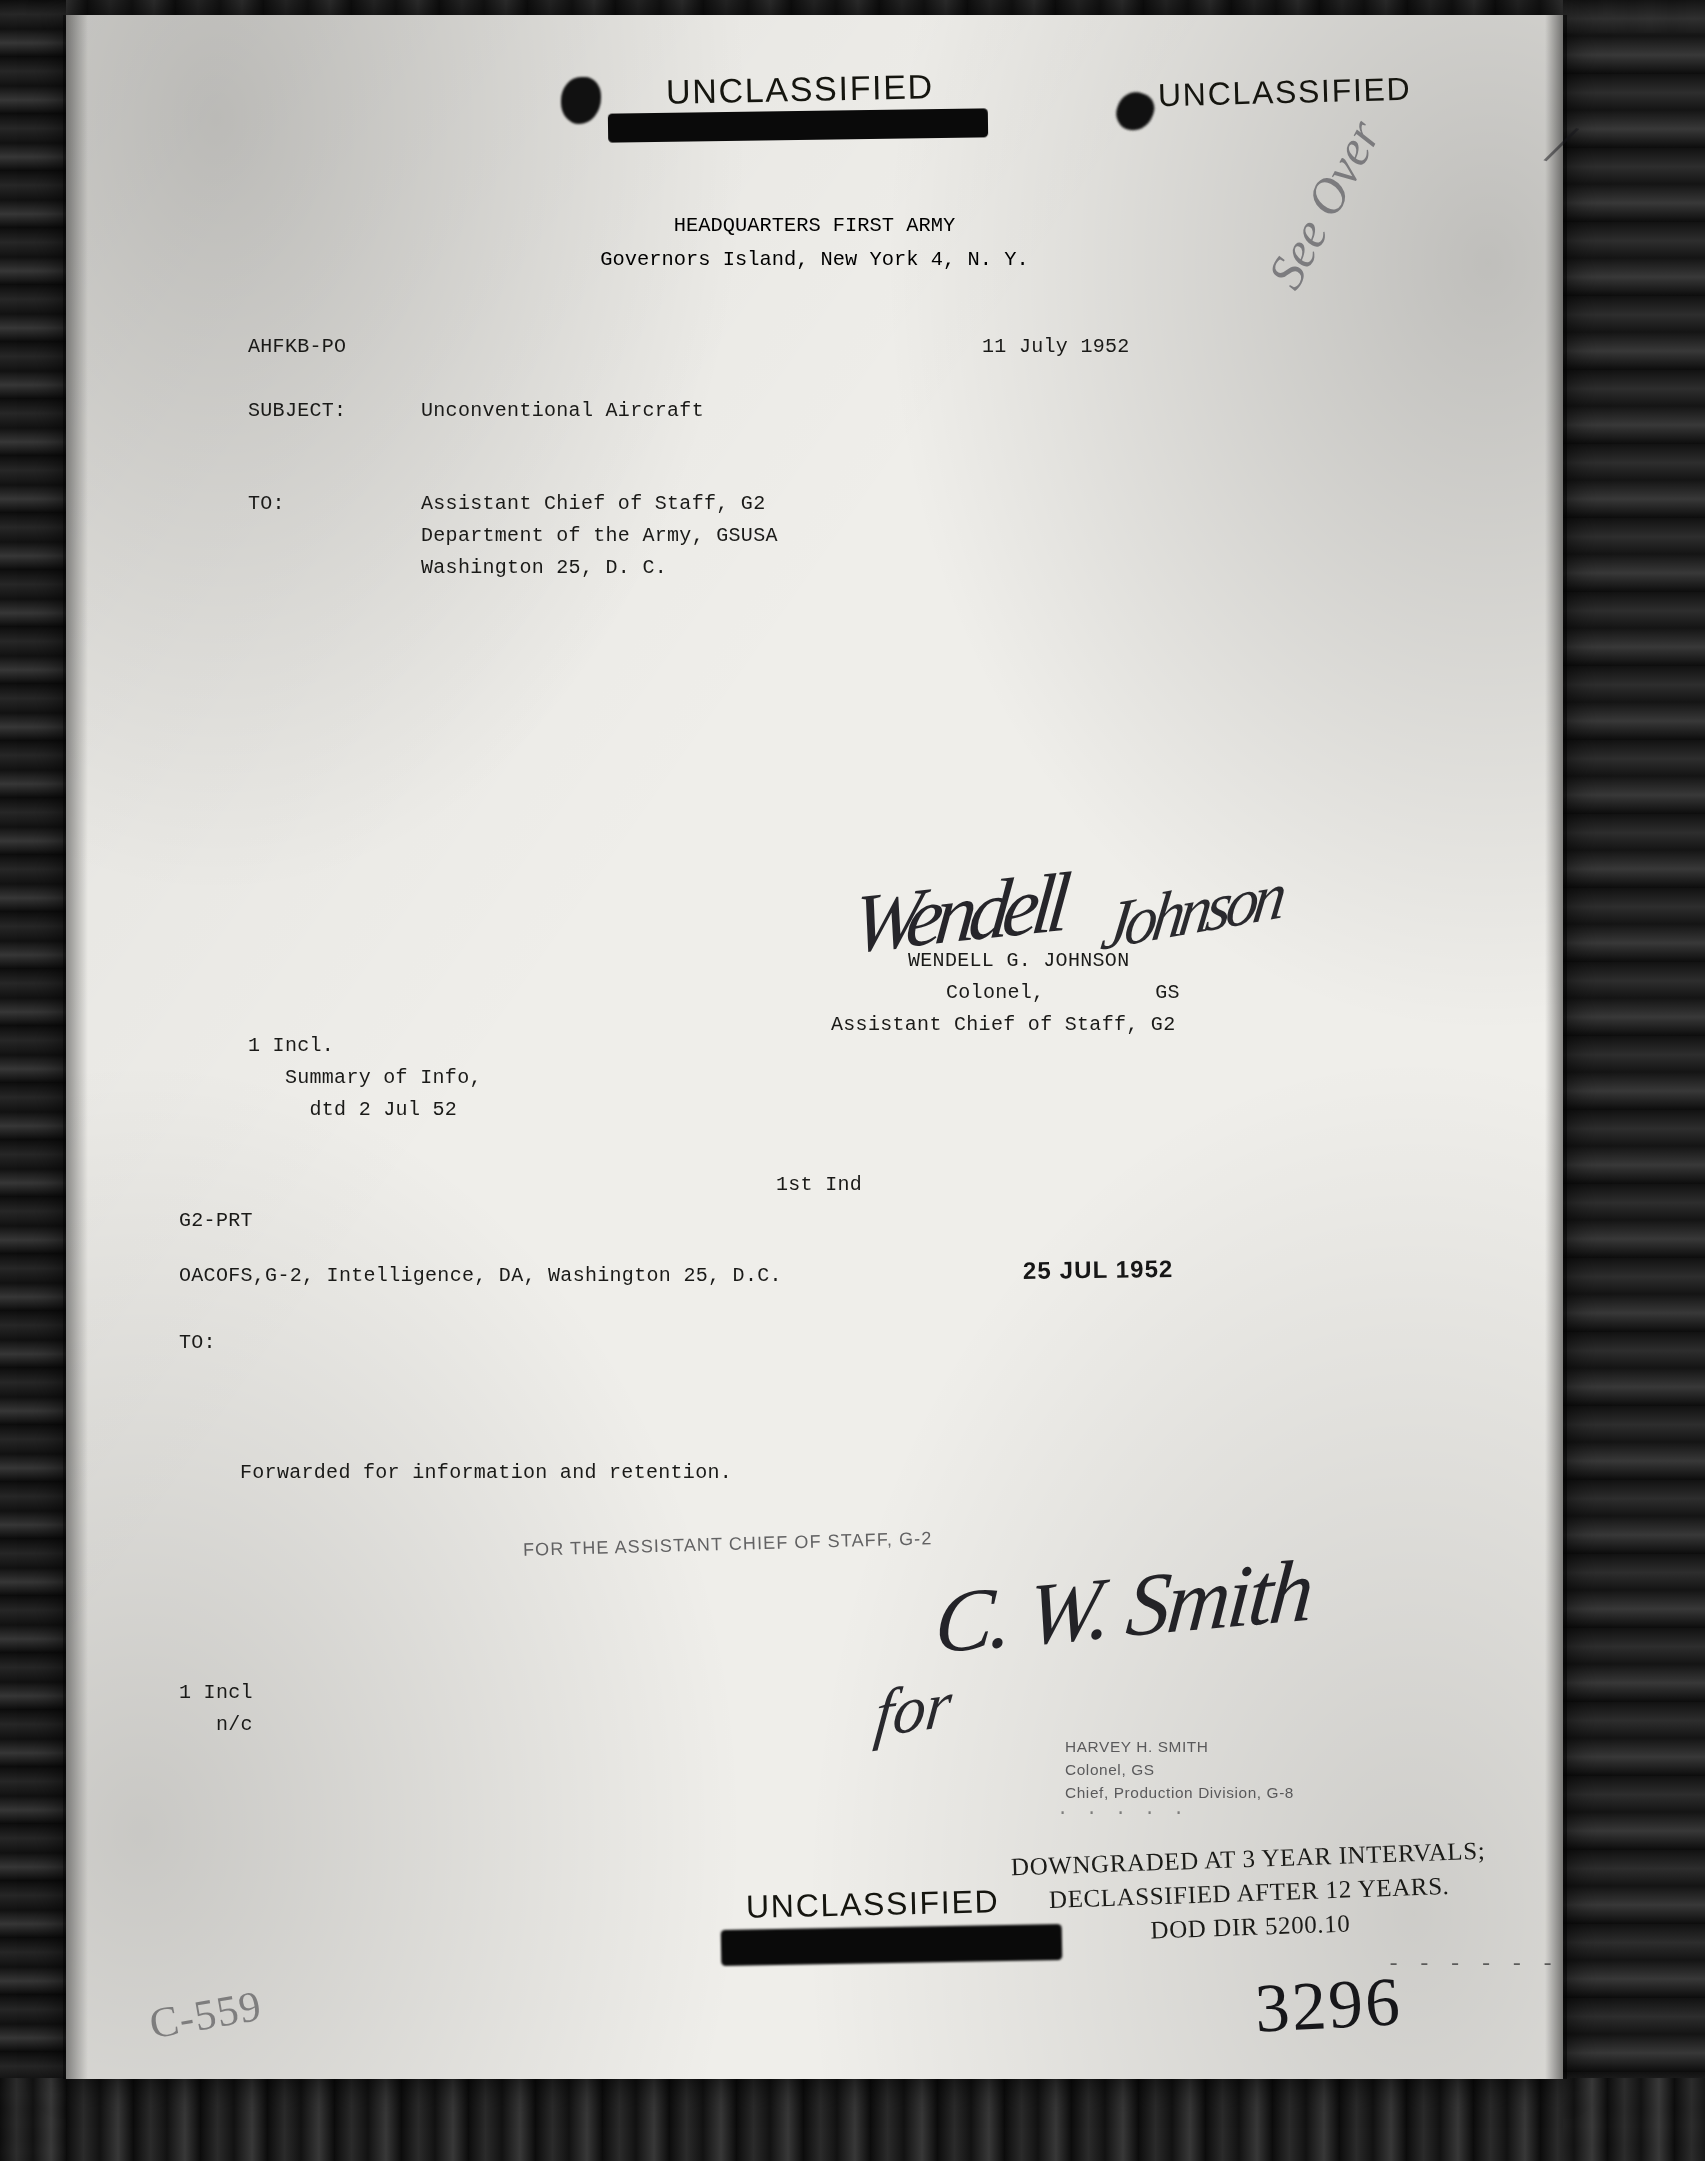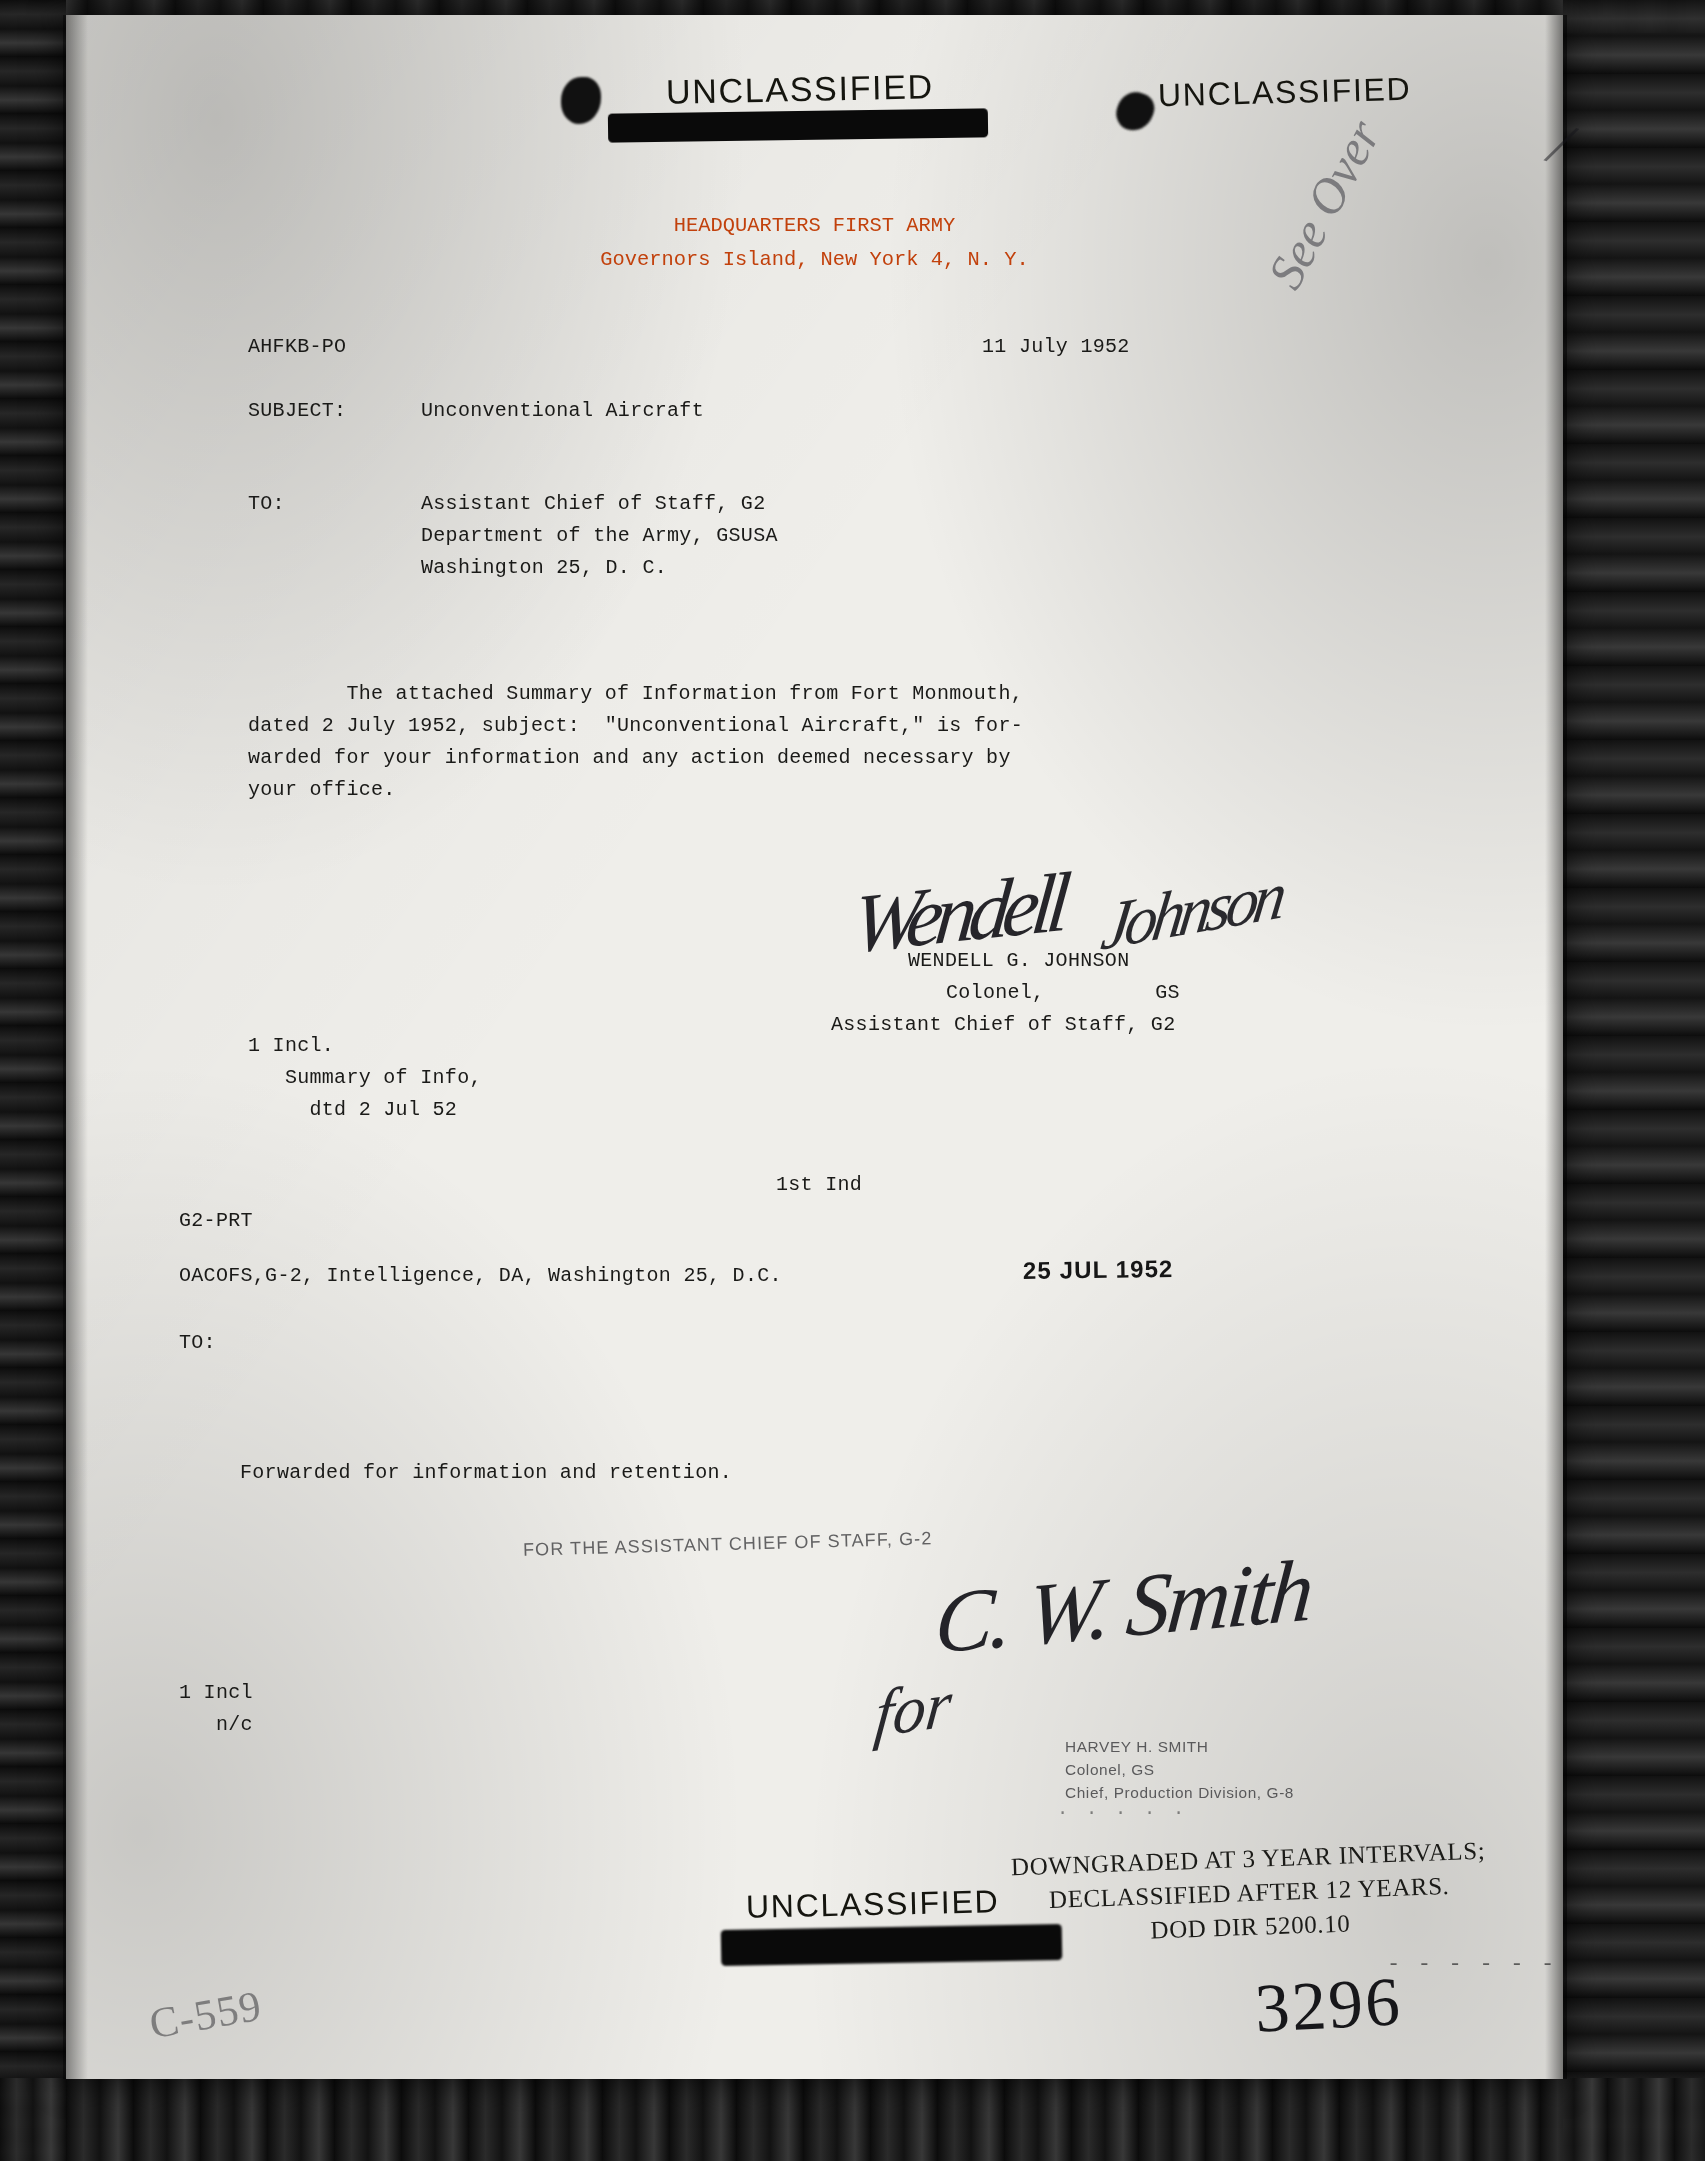--- a/index.html
+++ b/index.html
@@ -160,21 +160,21 @@
   #ink-blob-right { left: 1051px; top: 77px; width: 36px; height: 39px; transform: rotate(20deg); }
 
   
   #letterhead {
     position: absolute;
     left: 0; top: 194px;
     width: 1497px;
     text-align: center;
     font-size: 20.4px;
     line-height: 34px;
-    color: #c2410c;
+    color: #000000;
     font-family: "Liberation Mono", monospace;
   }
 
   
   .signature {
     position: absolute;
     font-family: "Liberation Serif", serif;
     font-style: italic;
     color: #15151a;
     white-space: nowrap;
@@ -341,24 +341,20 @@
   <div class="doc-text tw" style="left:916px; top:316px;">11 July 1952</div>
 
   <div class="doc-text tw" style="left:182px; top:380px;">SUBJECT:</div>
   <div class="doc-text tw" style="left:355px; top:380px;">Unconventional Aircraft</div>
 
   <div class="doc-text tw" style="left:182px; top:473px;">TO:</div>
   <div class="doc-text tw" style="left:355px; top:473px;">Assistant Chief of Staff, G2
 Department of the Army, GSUSA
 Washington 25, D. C.</div>
 
-  <div class="doc-text tw" style="left:182px; top:663px;">        The attached Summary of Information from Fort Monmouth,
-dated 2 July 1952, subject:  "Unconventional Aircraft," is for-
-warded for your information and any action deemed necessary by
-your office.</div>
 
   <div class="signature" id="signature-johnson">Wendell</div>
   <div class="signature" id="signature-johnson-tail">Johnson</div>
 
   <div class="doc-text tw" style="left:842px; top:930px;">WENDELL G. JOHNSON</div>
   <div class="doc-text tw" style="left:880px; top:962px;">Colonel,         GS</div>
   <div class="doc-text tw" style="left:765px; top:994px;">Assistant Chief of Staff, G2</div>
 
   <div class="doc-text tw" style="left:182px; top:1015px;">1 Incl.
    Summary of Info,

